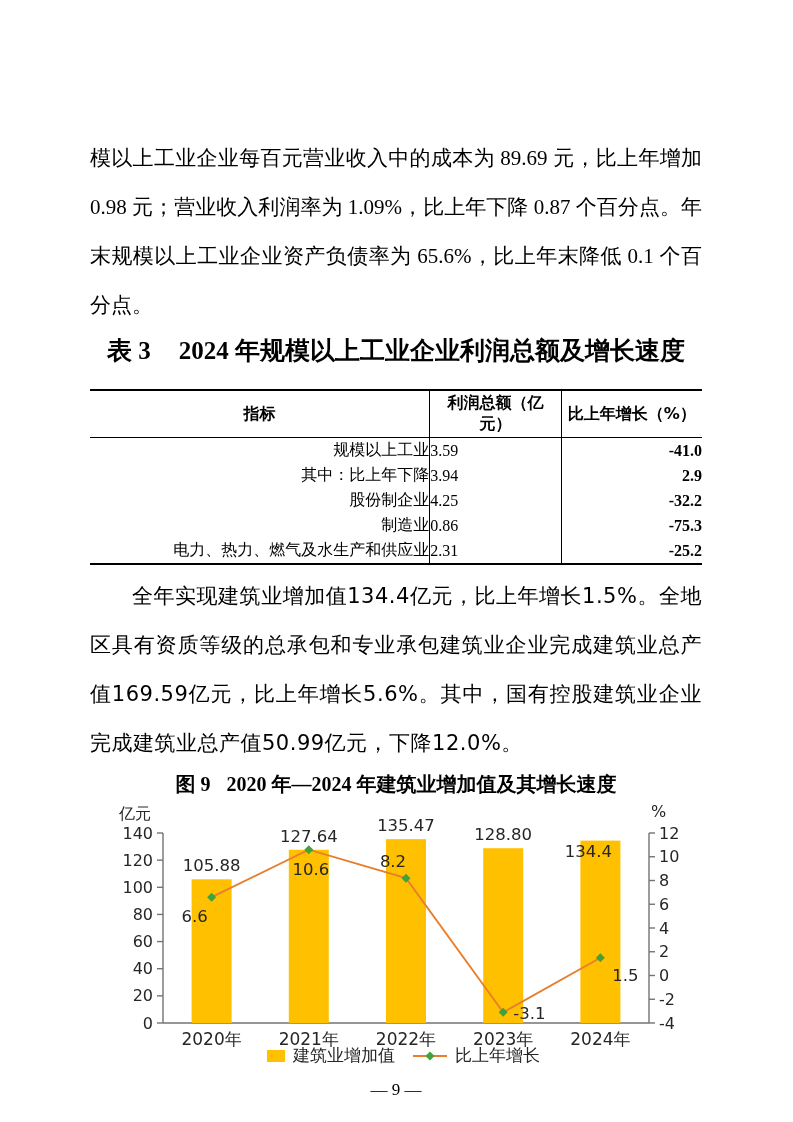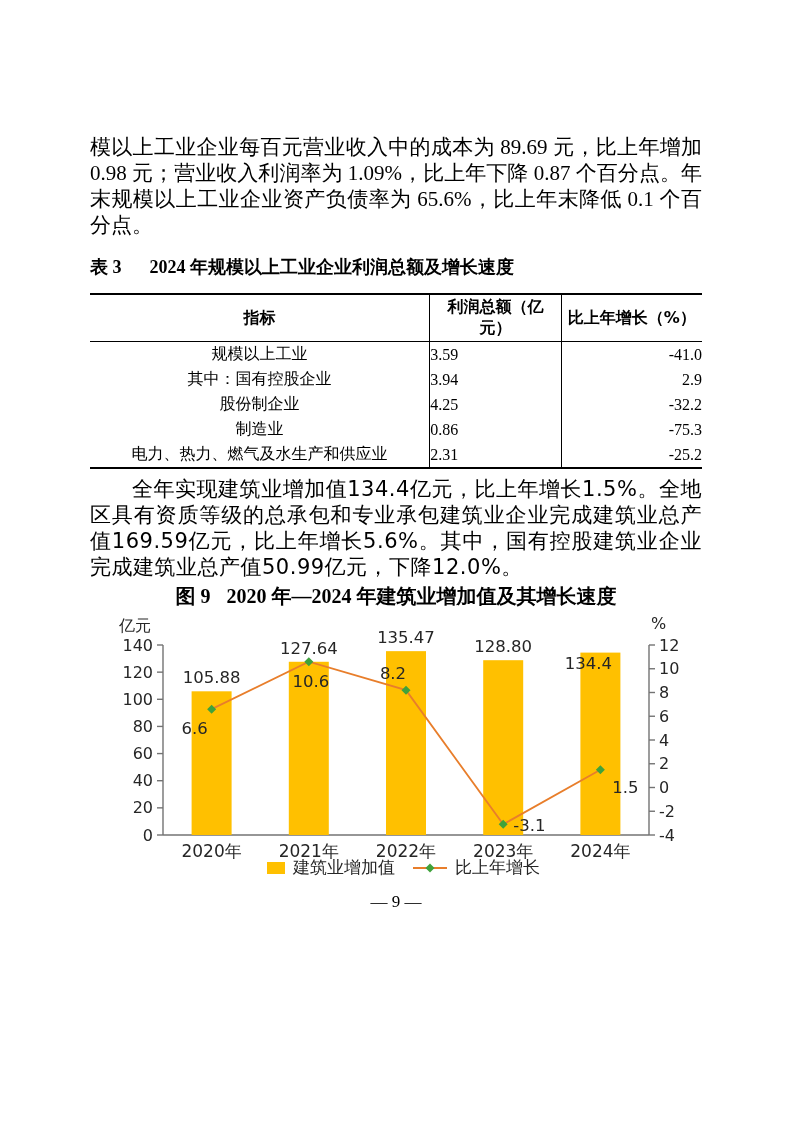--- a/index.html
+++ b/index.html
@@ -12,40 +12,41 @@
     position: relative;
     width: 793px; height: 1122px;
     box-sizing: border-box;
     padding: 134px 91px 0 90px;
     background: #ffffff;
     color: #000;
   }
   .para {
     margin: 0;
     font-size: 21px;
-    line-height: 26px;
+    line-height: 49px;
     text-align: justify;
     text-justify: inter-ideograph;
     color: #000;
   }
   .para-serif { font-family: "Liberation Serif", "DejaVu Serif", serif; }
   .para-sans  { font-family: "DejaVu Sans", "Liberation Sans", sans-serif; margin-top: 7px; text-indent: 2em; letter-spacing: 0.5px; }
 
   .table-title {
-    margin-top: 16px;
+    margin-top: 8px;
+    text-align: center;
     font-family: "Liberation Serif", "DejaVu Serif", serif;
     font-weight: bold;
-    font-size: 18px;
+    font-size: 25px;
     line-height: 26px;
     white-space: nowrap;
   }
   .table-title .gap { display: inline-block; width: 28px; }
 
   table.stat {
-    margin-top: 13px;
+    margin-top: 25px;
     width: 100%;
     border-collapse: collapse;
     border-top: 2.5px solid #000;
     border-bottom: 2.5px solid #000;
   }
   table.stat thead th {
     font-family: "DejaVu Sans", "Liberation Sans", sans-serif;
     font-weight: bold;
     font-size: 16px;
     height: 46px;
@@ -54,26 +55,26 @@
     padding: 0 2px;
   }
   table.stat th + th, table.stat td + td { border-left: 1px solid #000; }
   table.stat tbody td {
     font-family: "Liberation Serif", "DejaVu Serif", serif;
     font-size: 16px;
     height: 25px;
     padding: 0;
     white-space: nowrap;
   }
-  td.ind  { text-align: center; }
+  td.ind  { text-align: right; }
   td.pl0  { padding-left: 4px; }
   td.pl1  { padding-left: 30px; }
   td.pl2  { padding-left: 78px; }
   td.num1 { padding-right: 3px; }
-  td.num2 { text-align: right; padding-right: 16px; }
+  td.num2 { text-align: right; padding-right: 16px; font-weight: bold; }
 
   .figure-title {
     margin-top: 3px;
     text-align: center;
     font-family: "Liberation Serif", "DejaVu Serif", serif;
     font-weight: bold;
     font-size: 20px;
     line-height: 26px;
     white-space: nowrap;
   }
@@ -117,21 +118,21 @@
         <th>比上年增长（%）</th>
       </tr>
     </thead>
     <tbody>
         <tr>
           <td class="ind pl0">规模以上工业</td>
           <td class="num1">3.59</td>
           <td class="num2">-41.0</td>
         </tr>
         <tr>
-          <td class="ind pl1">其中：国有控股企业</td>
+          <td class="ind pl1">其中：比上年下降</td>
           <td class="num1">3.94</td>
           <td class="num2">2.9</td>
         </tr>
         <tr>
           <td class="ind pl2">股份制企业</td>
           <td class="num1">4.25</td>
           <td class="num2">-32.2</td>
         </tr>
         <tr>
           <td class="ind pl2">制造业</td>

